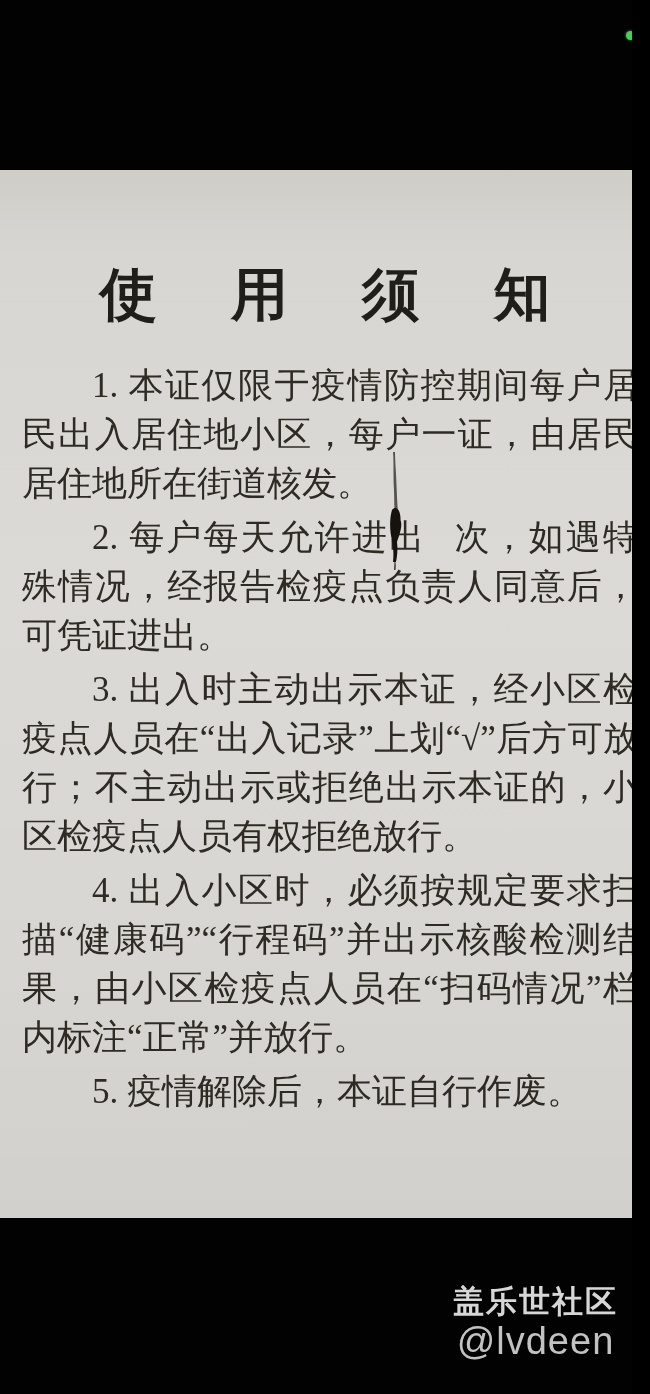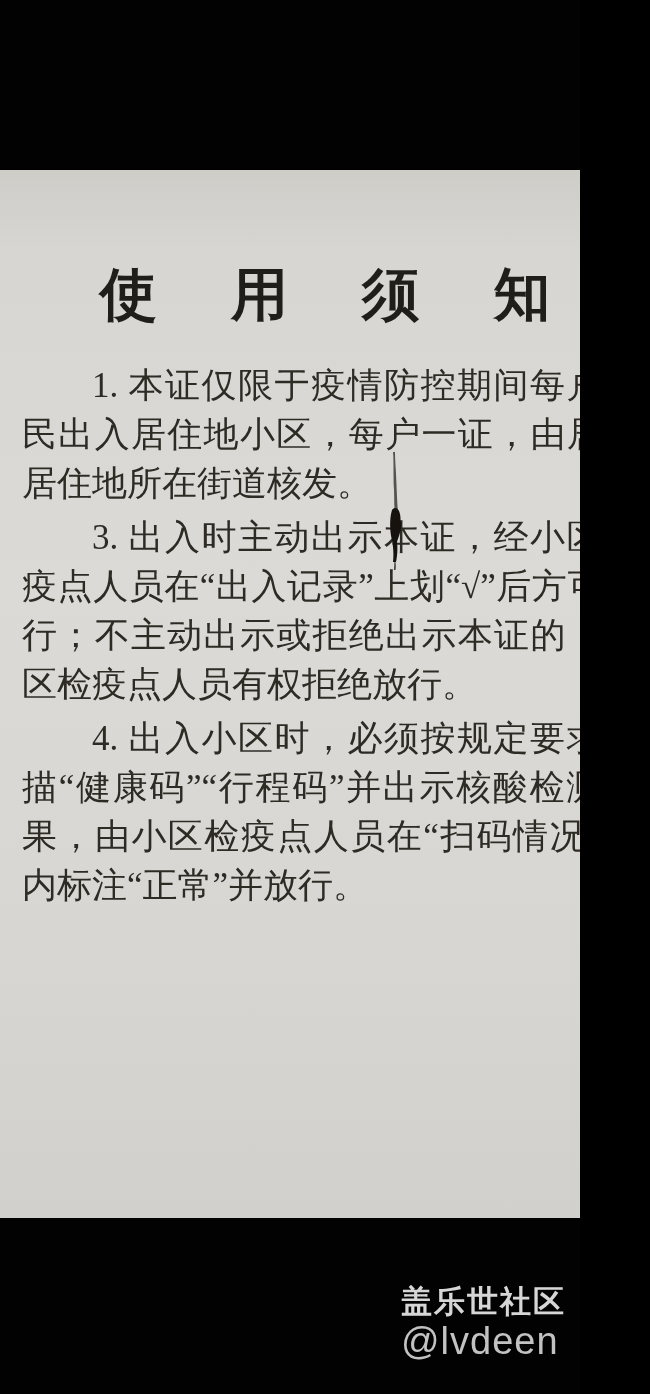--- a/index.html
+++ b/index.html
@@ -2,21 +2,21 @@
 <html><head>
 <meta charset="utf-8">
 <style>
   html, body {
     margin: 0;
     padding: 0;
     background: #000;
   }
   .page {
     position: relative;
-    width: 580px;
+    width: 632px;
     height: 1394px;
     background: #020202;
     overflow: hidden;
     font-family: "Liberation Serif", "DejaVu Serif", serif;
   }
   
   .camera-dot {
     position: absolute;
     top: 31px;
     left: 626px;
@@ -72,21 +72,21 @@
     position: absolute;
     left: 382px;
     top: 452px;
     pointer-events: none;
   }
   
   .watermark {
     position: absolute;
     right: 14px;
     top: 1284px;
-    text-align: left;
+    text-align: center;
     font-family: "Liberation Sans", "DejaVu Sans", sans-serif;
   }
   .watermark-community {
     font-size: 31px;
     font-weight: bold;
     color: #d6d6d6;
     letter-spacing: 2px;
     line-height: 36px;
   }
   .watermark-handle {
@@ -106,25 +106,27 @@
   <div class="camera-dot"></div>
 
   <div class="paper">
 
     <h1 class="doc-title">使 用 须 知</h1>
 
     <div class="doc-body">
 
       <p>1. 本证仅限于疫情防控期间每户居民出入居住地小区，每户一证，由居民居住地所在街道核发。</p>
 
+      <p><span>2. 每户每天允许进出</span><span class="ink-gap"></span><span>次，如遇特殊情况，经报告检疫点负责人同意后，可凭证进出。</span></p>
 
       <p>3. 出入时主动出示本证，经小区检疫点人员在“出入记录”上划“√”后方可放行；不主动出示或拒绝出示本证的，小区检疫点人员有权拒绝放行。</p>
 
       <p>4. 出入小区时，必须按规定要求扫描“健康码”“行程码”并出示核酸检测结果，由小区检疫点人员在“扫码情况”栏内标注“正常”并放行。</p>
 
+      <p>5. 疫情解除后，本证自行作废。</p>
 
     </div>
   </div>
 
   <svg class="ink-smudge" width="30" height="118" viewBox="0 0 30 118">
     <path d="M11,0 C12,10 11,24 12,38 C12.4,48 12,54 13,60 L16,60 C15,48 14.6,32 13.8,18 C13.3,9 13,3 13,0 Z" fill="#2a2722" opacity="0.75"></path>
     <path d="M10,58 C14,53 19,58 18.5,68 C21,74 17,84 15,90 C16,98 15,105 14,110 L11,110 C12,101 11,94 10,88 C7.5,79 7.5,66 10,58 Z" fill="#16130f"></path>
     <path d="M13,108 C14,112 14,115 13.5,118 L12,118 C12.2,114 12.4,111 12.5,108 Z" fill="#16130f" opacity="0.8"></path>
   </svg>
 

